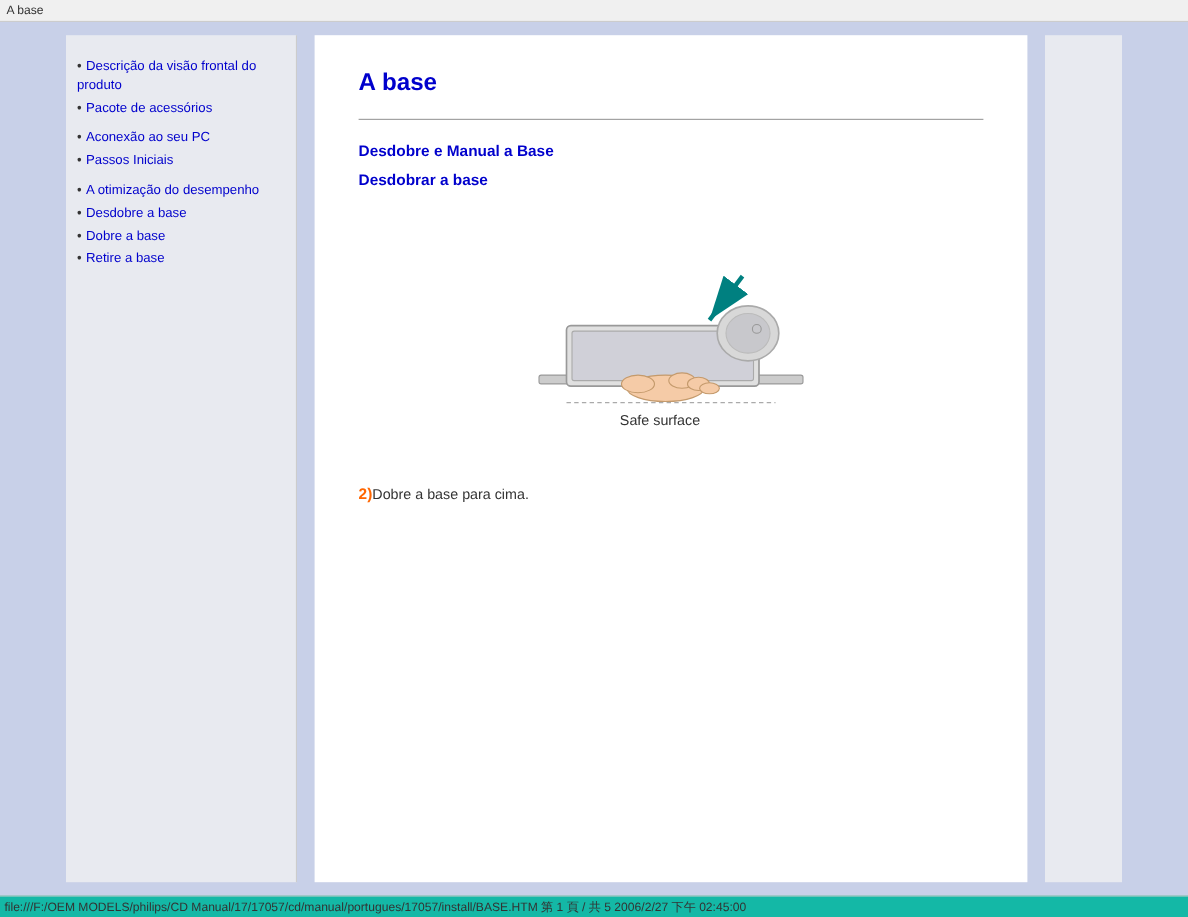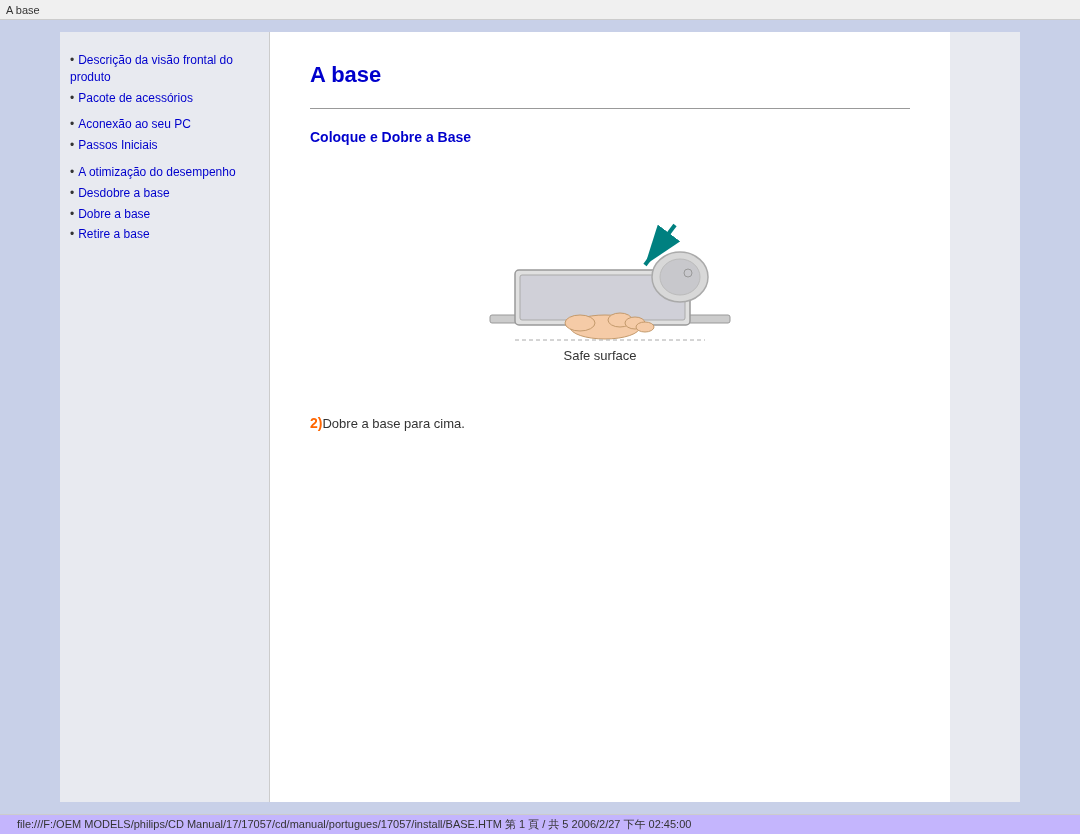--- a/index.html
+++ b/index.html
@@ -27,21 +27,21 @@
       color: #333;
       height: 20px;
       display: flex;
       align-items: center;
     }
 
     .main-area {
       flex: 1;
       display: flex;
       padding: 12px 60px;
-      gap: 0;
+      gap: 16px;
       overflow: hidden;
     }
 
     .left-column {
       width: 210px;
       background-color: #e8eaf0;
       border-right: 1px solid #ccc;
       padding: 20px 10px;
       flex-shrink: 0;
     }
@@ -122,23 +122,23 @@
       align-items: flex-end;
       margin: 20px 0;
     }
 
     .illustration {
       width: 300px;
       height: 220px;
     }
 
     .status-bar {
-      background-color: #c4b5fd;
+      background-color: #14b8a6;
       border-top: 1px solid #ccc;
-      padding: 2px 17px;
+      padding: 2px 4px;
       font-size: 11px;
       color: #333;
       height: 20px;
       display: flex;
     }
   </style>
 </head>
 <body>
 
 <div class="title-bar">
@@ -177,21 +177,22 @@
       <a class="nav-item">
         <span class="nav-bullet">•</span>Retire a base
       </a>
     </div>
   </div>
 
   <div class="content-area">
     <h1 class="page-title">A base</h1>
     <hr class="divider">
 
-    <div class="section-title">Coloque e Dobre a Base</div>
+    <div class="section-title">Desdobre e Manual a Base</div>
+    <div class="subsection-title">Desdobrar a base</div>
 
 
     <div class="image-container">
       <svg class="illustration" viewBox="0 0 300 220" xmlns="http://www.w3.org/2000/svg">
 
         <rect x="30" y="150" width="240" height="8" rx="2" fill="#ccc" stroke="#999" stroke-width="1"></rect>
 
         <rect x="55" y="105" width="175" height="55" rx="4" fill="#e0e0e0" stroke="#999" stroke-width="1.5"></rect>
         <rect x="60" y="110" width="165" height="45" rx="2" fill="#d0d0d8" stroke="#aaa" stroke-width="1"></rect>
 

